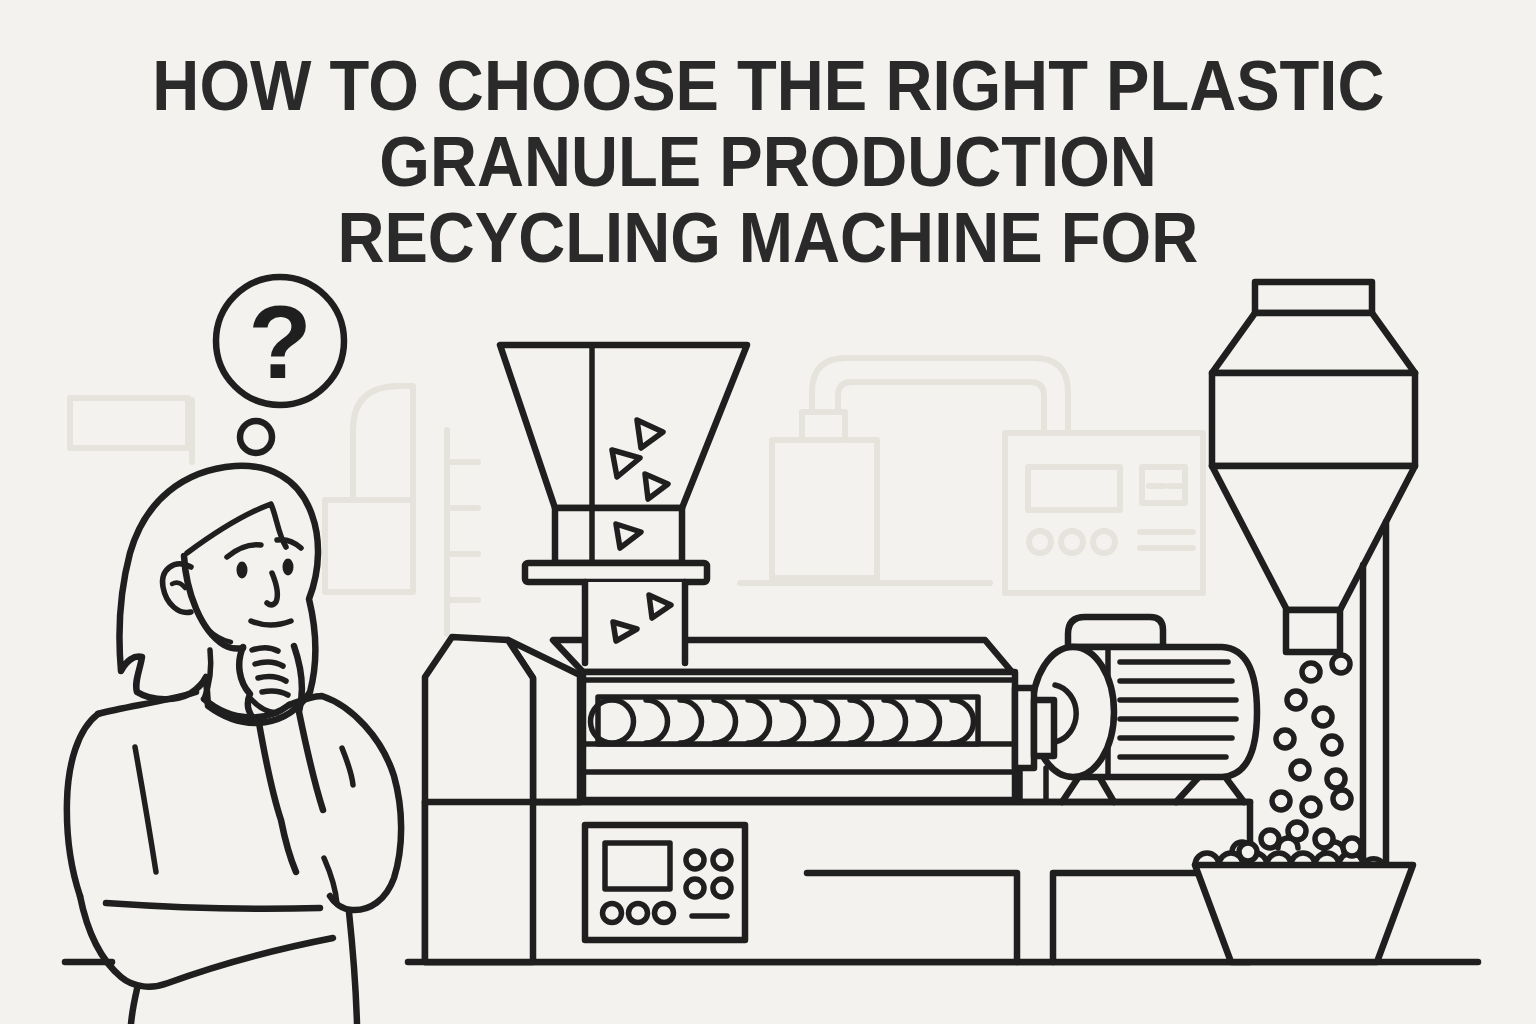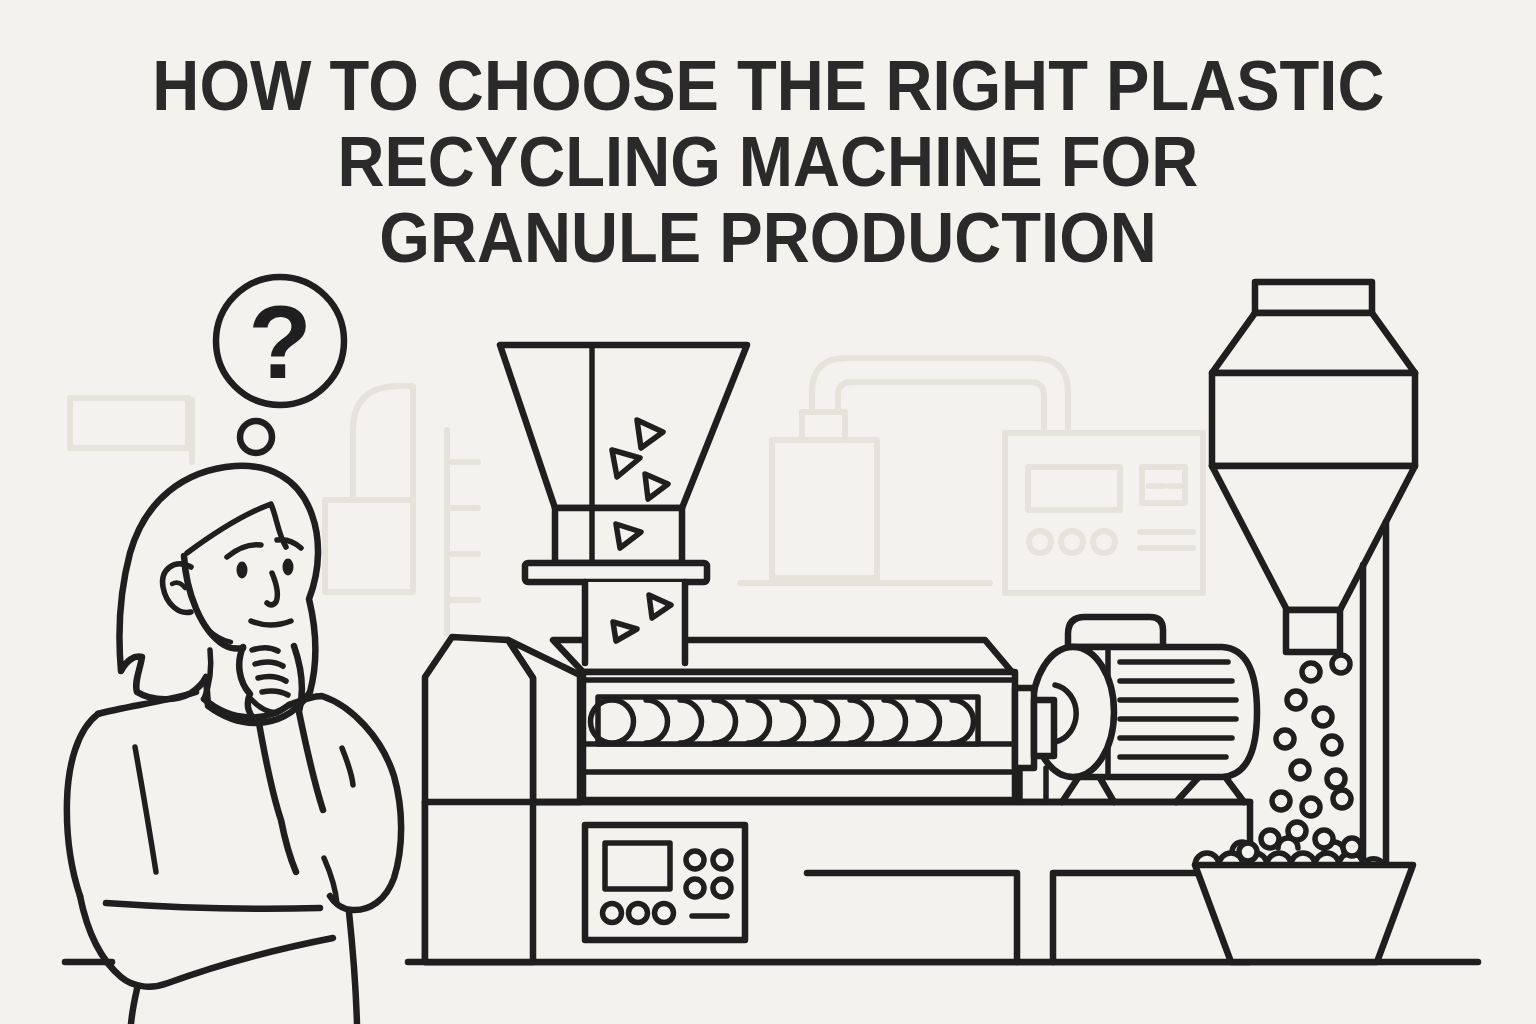--- a/index.html
+++ b/index.html
@@ -32,22 +32,22 @@
   .bgl{stroke:var(--faint);stroke-width:6;fill:none;stroke-linecap:round;stroke-linejoin:round;}
   .q  {font-family:"Liberation Sans",sans-serif;font-weight:700;font-size:104px;fill:var(--line);}
 </style>
 </head>
 <body>
 
 <div class="canvas">
 
   <div class="title">
     <div class="tline"><span>HOW TO CHOOSE THE RIGHT PLASTIC</span></div>
+    <div class="tline"><span>GRANULE PRODUCTION</span></div>
     <div class="tline"><span>RECYCLING MACHINE FOR</span></div>
-    <div class="tline"><span>GRANULE PRODUCTION</span></div>
   </div>
 
   <svg class="art" viewBox="0 0 1536 1024">
 
     <g>
       <rect class="bgl" x="70" y="398" width="118" height="50"></rect>
       <path class="bgl" d="M 192,400 L 192,462"></path>
       <path class="bgl" d="M 150,518 L 178,518 M 148,572 L 176,572"></path>
       <path class="bgl" d="M 353,500 L 353,430 Q 353,386 399,386 L 413,386 L 413,500"></path>
       <rect class="bgl" x="325" y="500" width="88" height="92"></rect>

